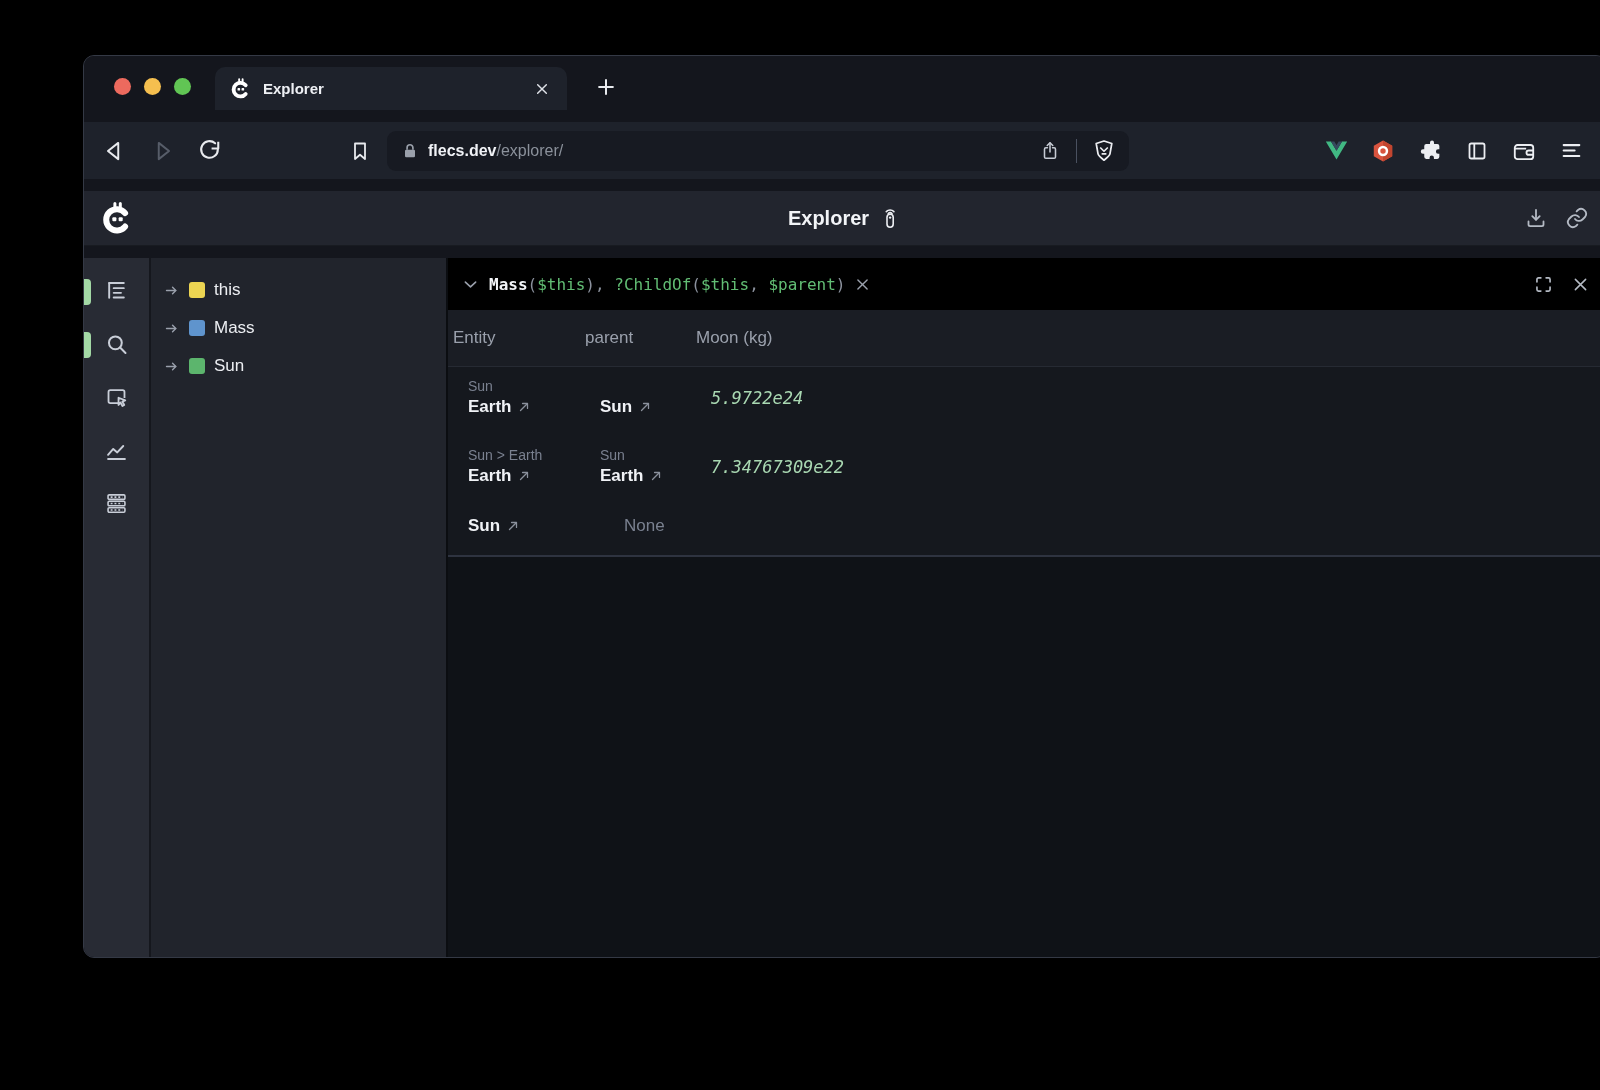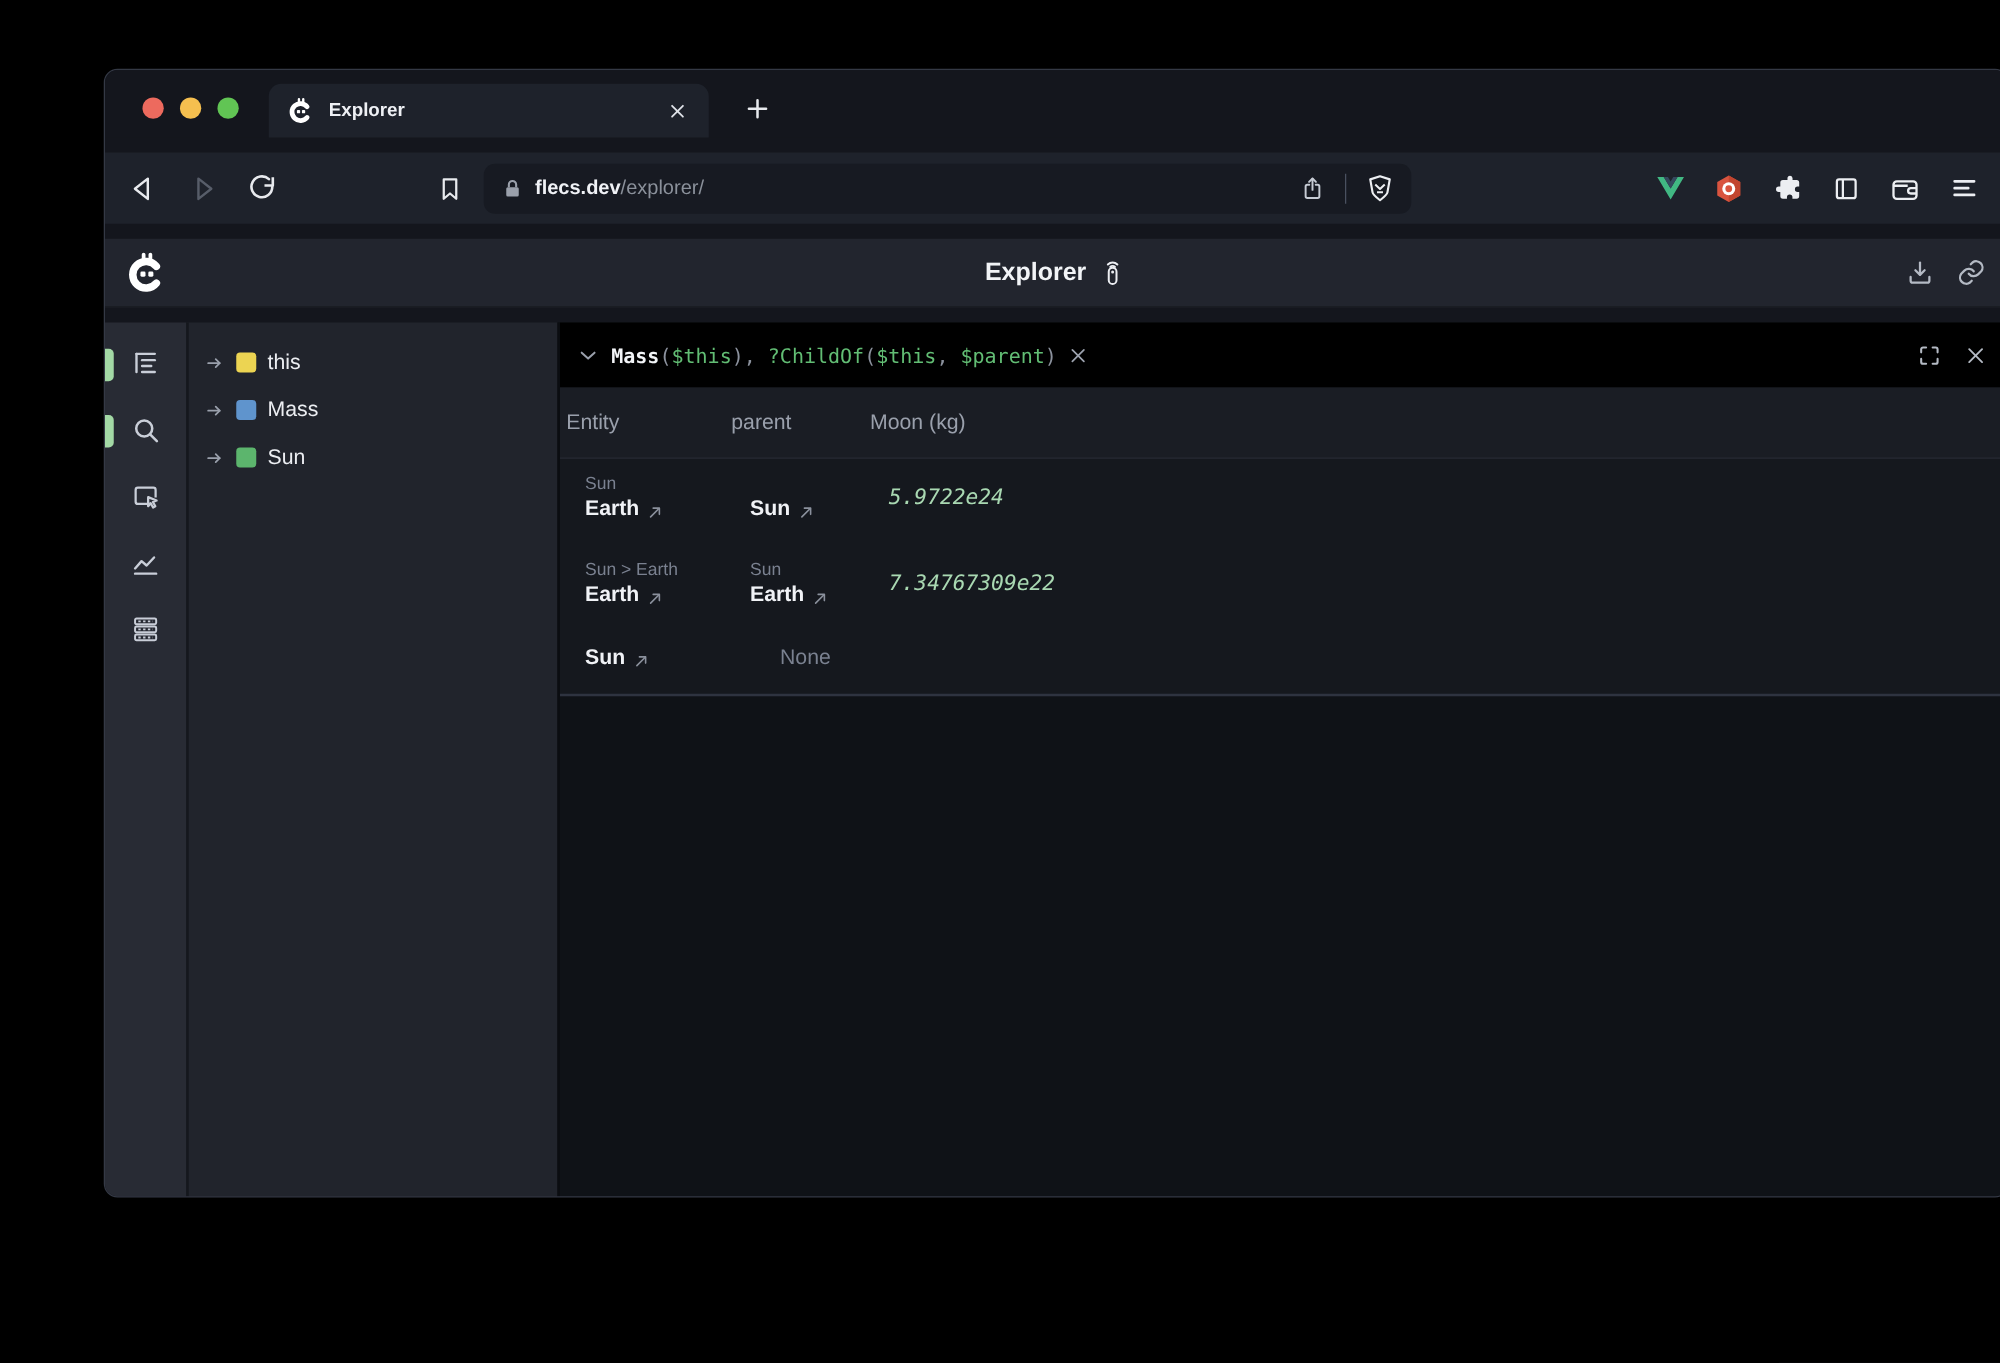--- a/index.html
+++ b/index.html
@@ -63,21 +63,21 @@
   .query-close { width:22px; height:22px; margin-left:6px; }
   .querybar-right { margin-left:auto; display:flex; align-items:center; gap:13px; }
   .querybar-right .icon-btn { width:24px; height:24px; }
 
   .result-card { background:#15181e; border-bottom:2px solid #2e3340; flex:none; }
   .thead { height:57px; background:#1a1d24; border-bottom:1px solid #262a33;
            display:grid; grid-template-columns:132px 111px 1fr; align-items:center; padding-left:5px; }
   .th { color:#9aa0ac; font-size:17px; }
   .trow { display:grid; grid-template-columns:132px 111px 1fr; align-items:end; padding:11px 0 19px 20px; }
   .crumb { color:#7a8190; font-size:14px; margin-bottom:3px; }
-  .ename { color:#f0f2f6; font-size:17px; font-weight:600; display:flex; align-items:flex-end; gap:6px; }
+  .ename { color:#f0f2f6; font-size:17px; font-weight:600; display:flex; align-items:center; gap:6px; }
   .ename.dim { color:#7a8190; font-weight:400;margin-left:24px; }
   .mass { align-self:center; font-family:"DejaVu Sans Mono", monospace; font-size:17px; color:#a9d8b2;font-style:italic; }
 
   svg { display:block; }
 </style>
 </head>
 <body>
 
 <div class="window">
 

